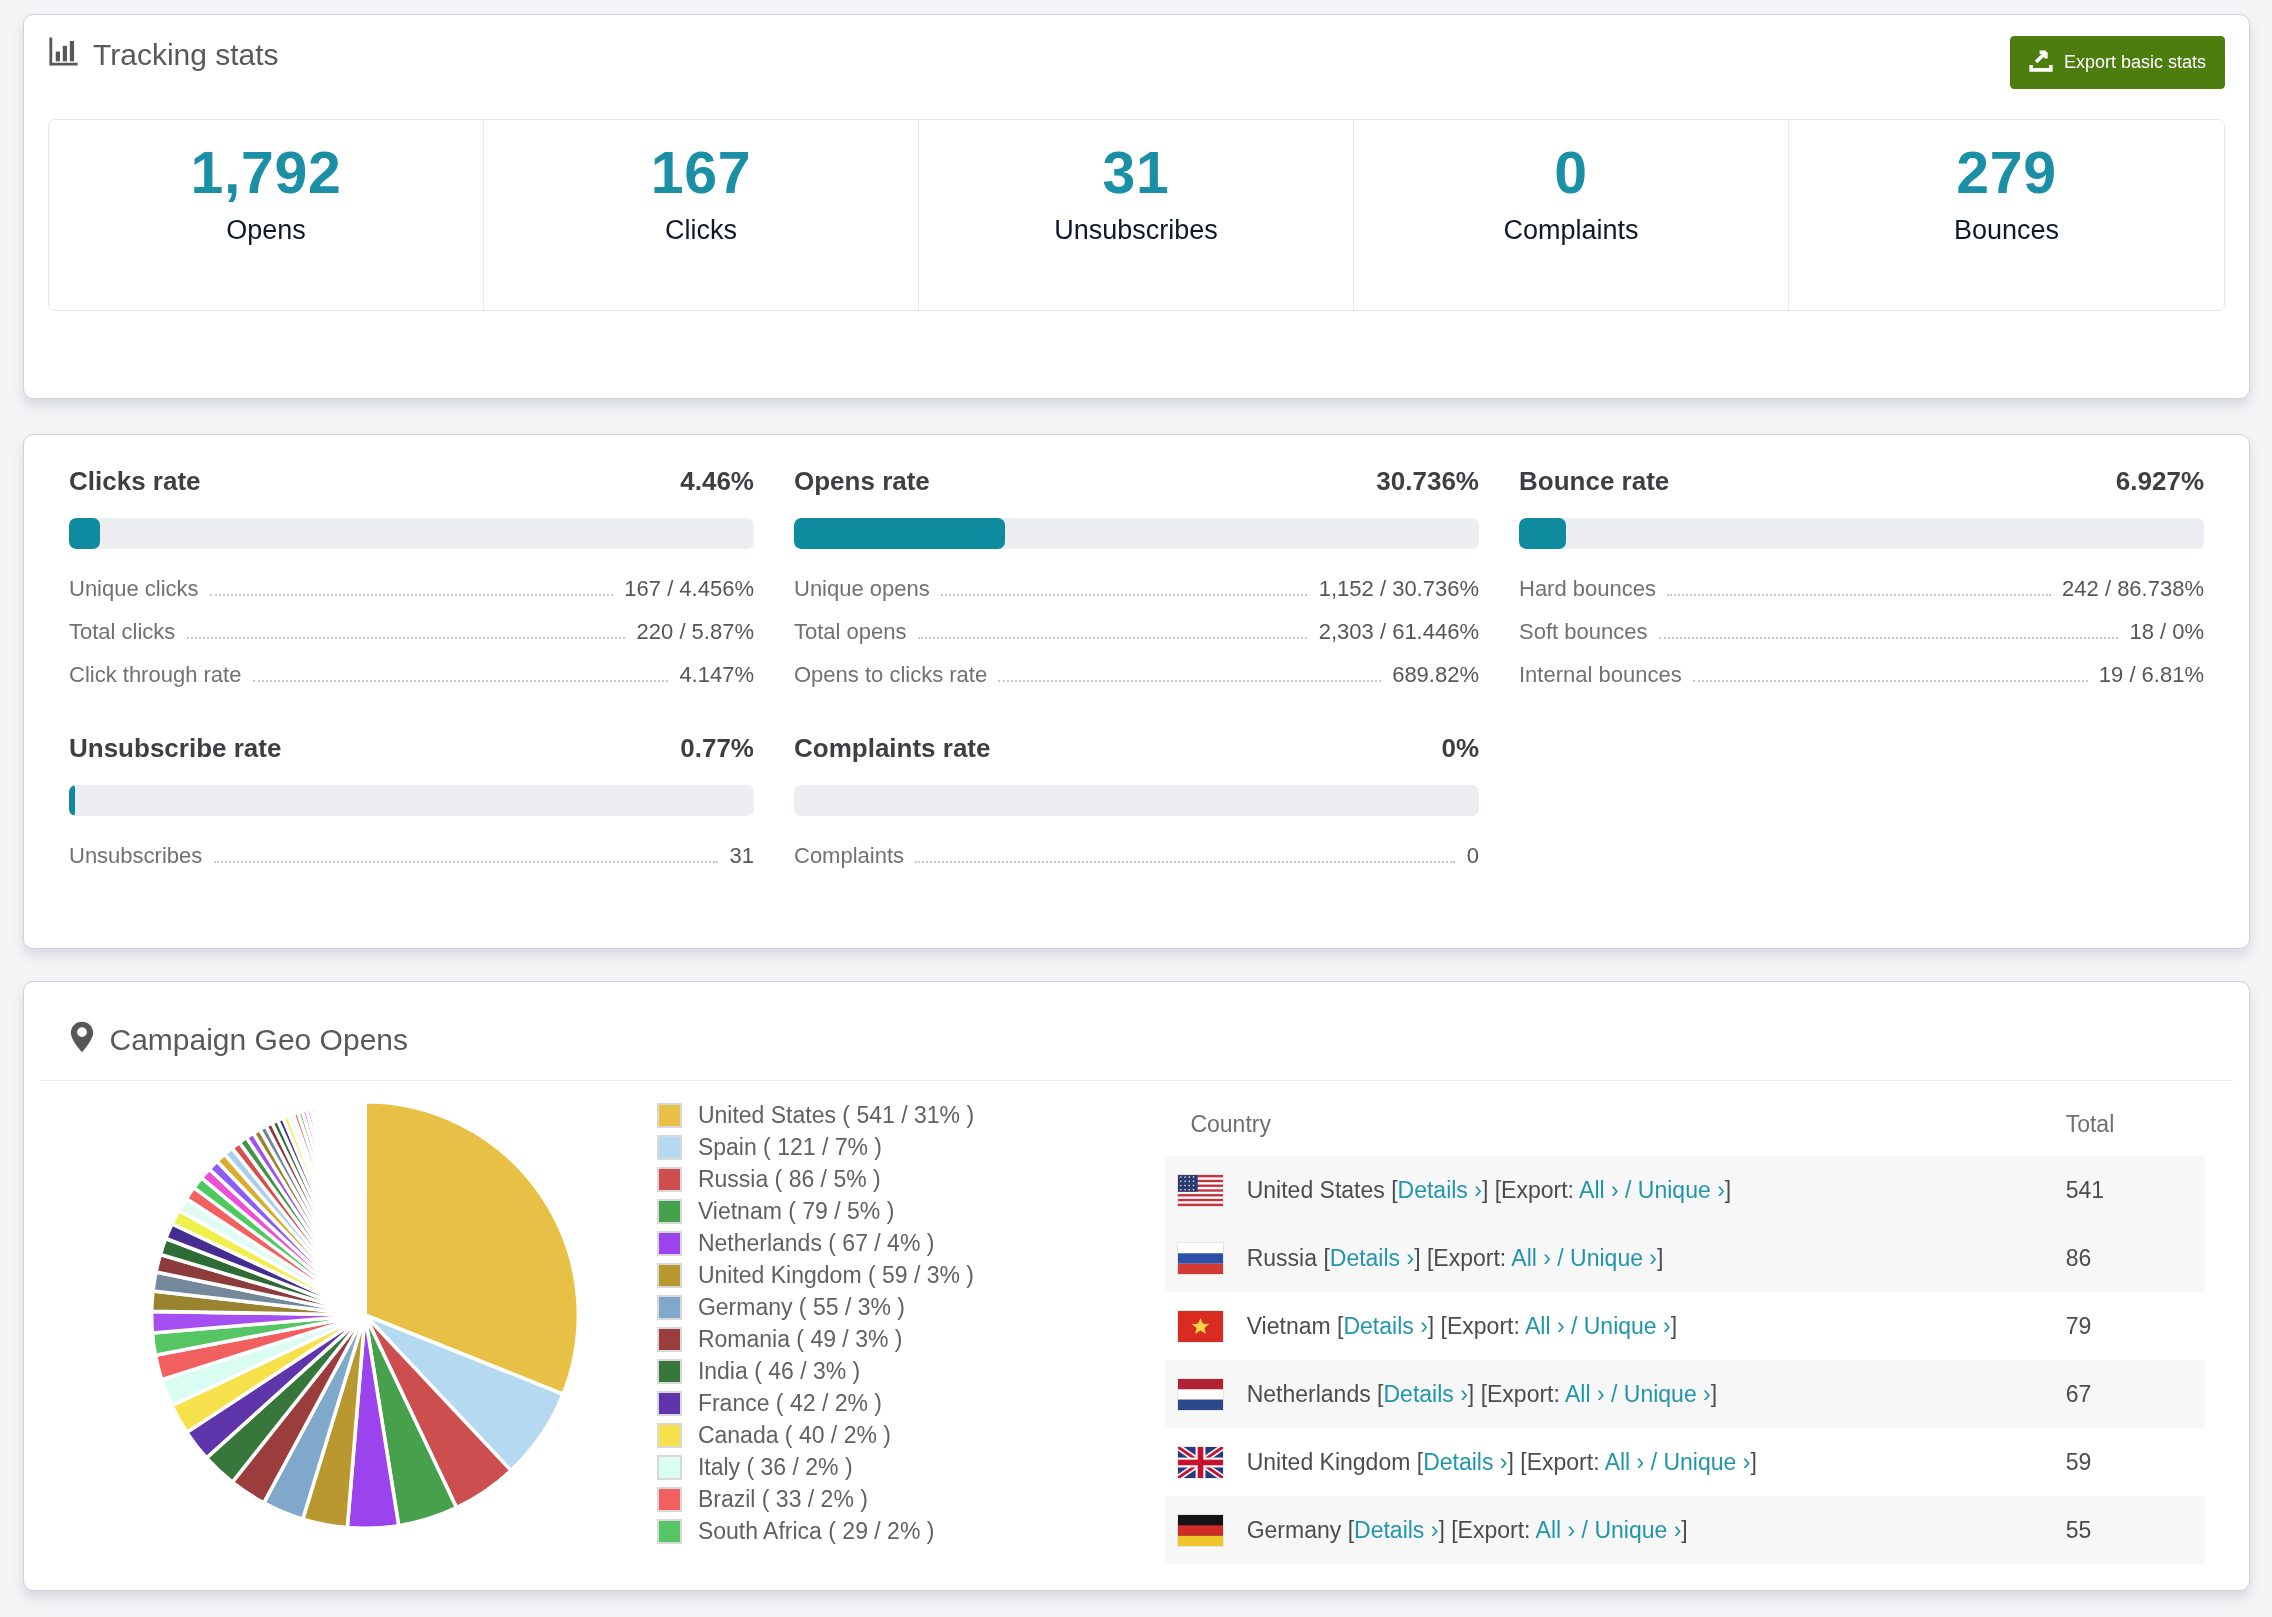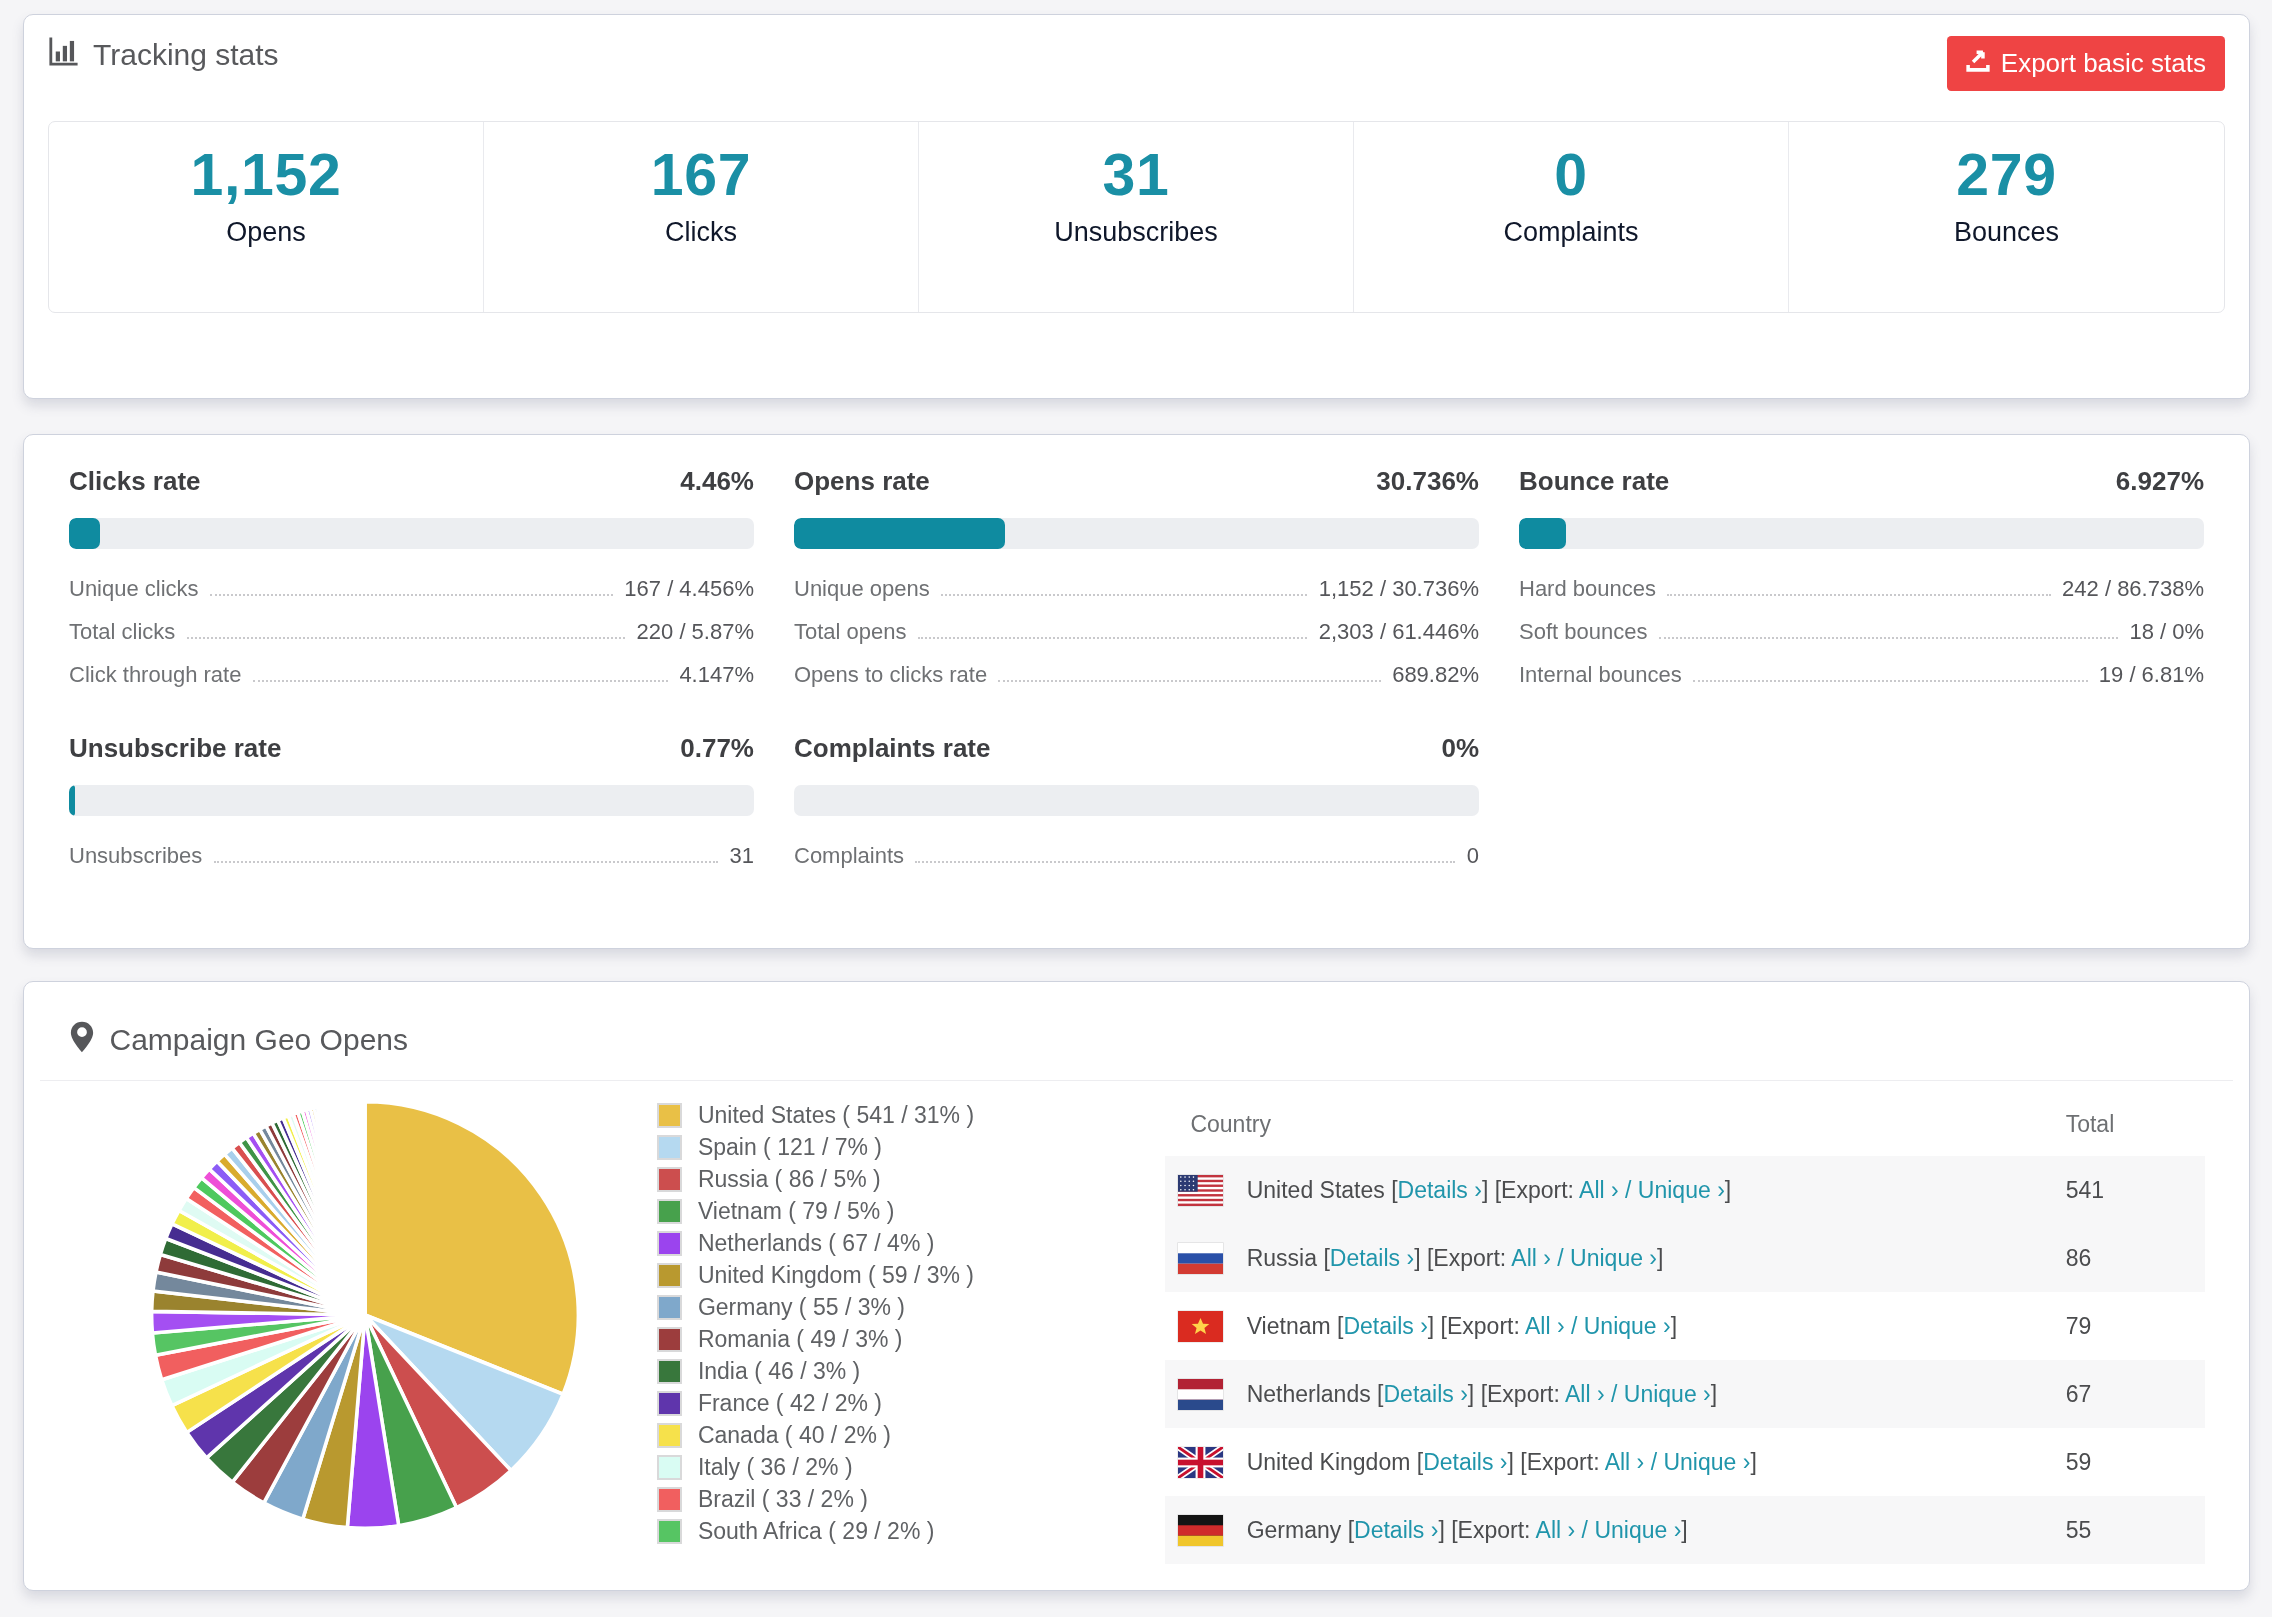--- a/index.html
+++ b/index.html
@@ -16,22 +16,22 @@
     box-shadow: 0 7px 11.3px rgba(90,95,120,.18);
     margin: 0 23px;
   }
   
   .card1 { height: 385px; margin-top: 14px; padding: 21px 24px; }
   .title-row { display: flex; justify-content: space-between; align-items: flex-start; }
   .page-title { display: flex; align-items: center; gap: 14px; font-size: 30px; color: #58595c; }
   .icon-dark { color: #56575a; }
   .btn {
     display: flex; align-items: center; gap: 11.3px;
-    background: #ef4444; color: #fff; border: none; border-radius: 4.2px;
-    font-size: 26px; font-family: inherit; padding: 12px 19px; cursor: pointer;
+    background: #4d7c0f; color: #fff; border: none; border-radius: 4.2px;
+    font-size: 18px; font-family: inherit; padding: 12px 19px; cursor: pointer;
   }
   .stats-box {
     margin-top: 30px; height: 192px;
     border: 1.4px solid #e5e6ea; border-radius: 7px;
     display: grid; grid-template-columns: repeat(5, 1fr);
   }
   .stat-cell {
     display: flex; flex-direction: column; align-items: center; justify-content: center;
     padding-bottom: 45px; border-right: 1.4px solid #e9eaee;
   }
@@ -95,21 +95,21 @@
             <path d="M3 24 v7 h28 v-7" stroke="#fff" stroke-width="5" fill="none"></path>
             <path d="M10 20 L24 6" stroke="#fff" stroke-width="5"></path>
             <path d="M24 6 h-9 M24 6 v9" stroke="#fff" stroke-width="5" fill="none"></path>
           </svg>
       </span>
       <span>Export basic stats</span>
     </button>
   </div>
   <div class="stats-box" id="stats-box">
       <div class="stat-cell">
-        <div class="stat-value">1,152</div>
+        <div class="stat-value">1,792</div>
         <div class="stat-label">Opens</div>
       </div>
       <div class="stat-cell">
         <div class="stat-value">167</div>
         <div class="stat-label">Clicks</div>
       </div>
       <div class="stat-cell">
         <div class="stat-value">31</div>
         <div class="stat-label">Unsubscribes</div>
       </div>

